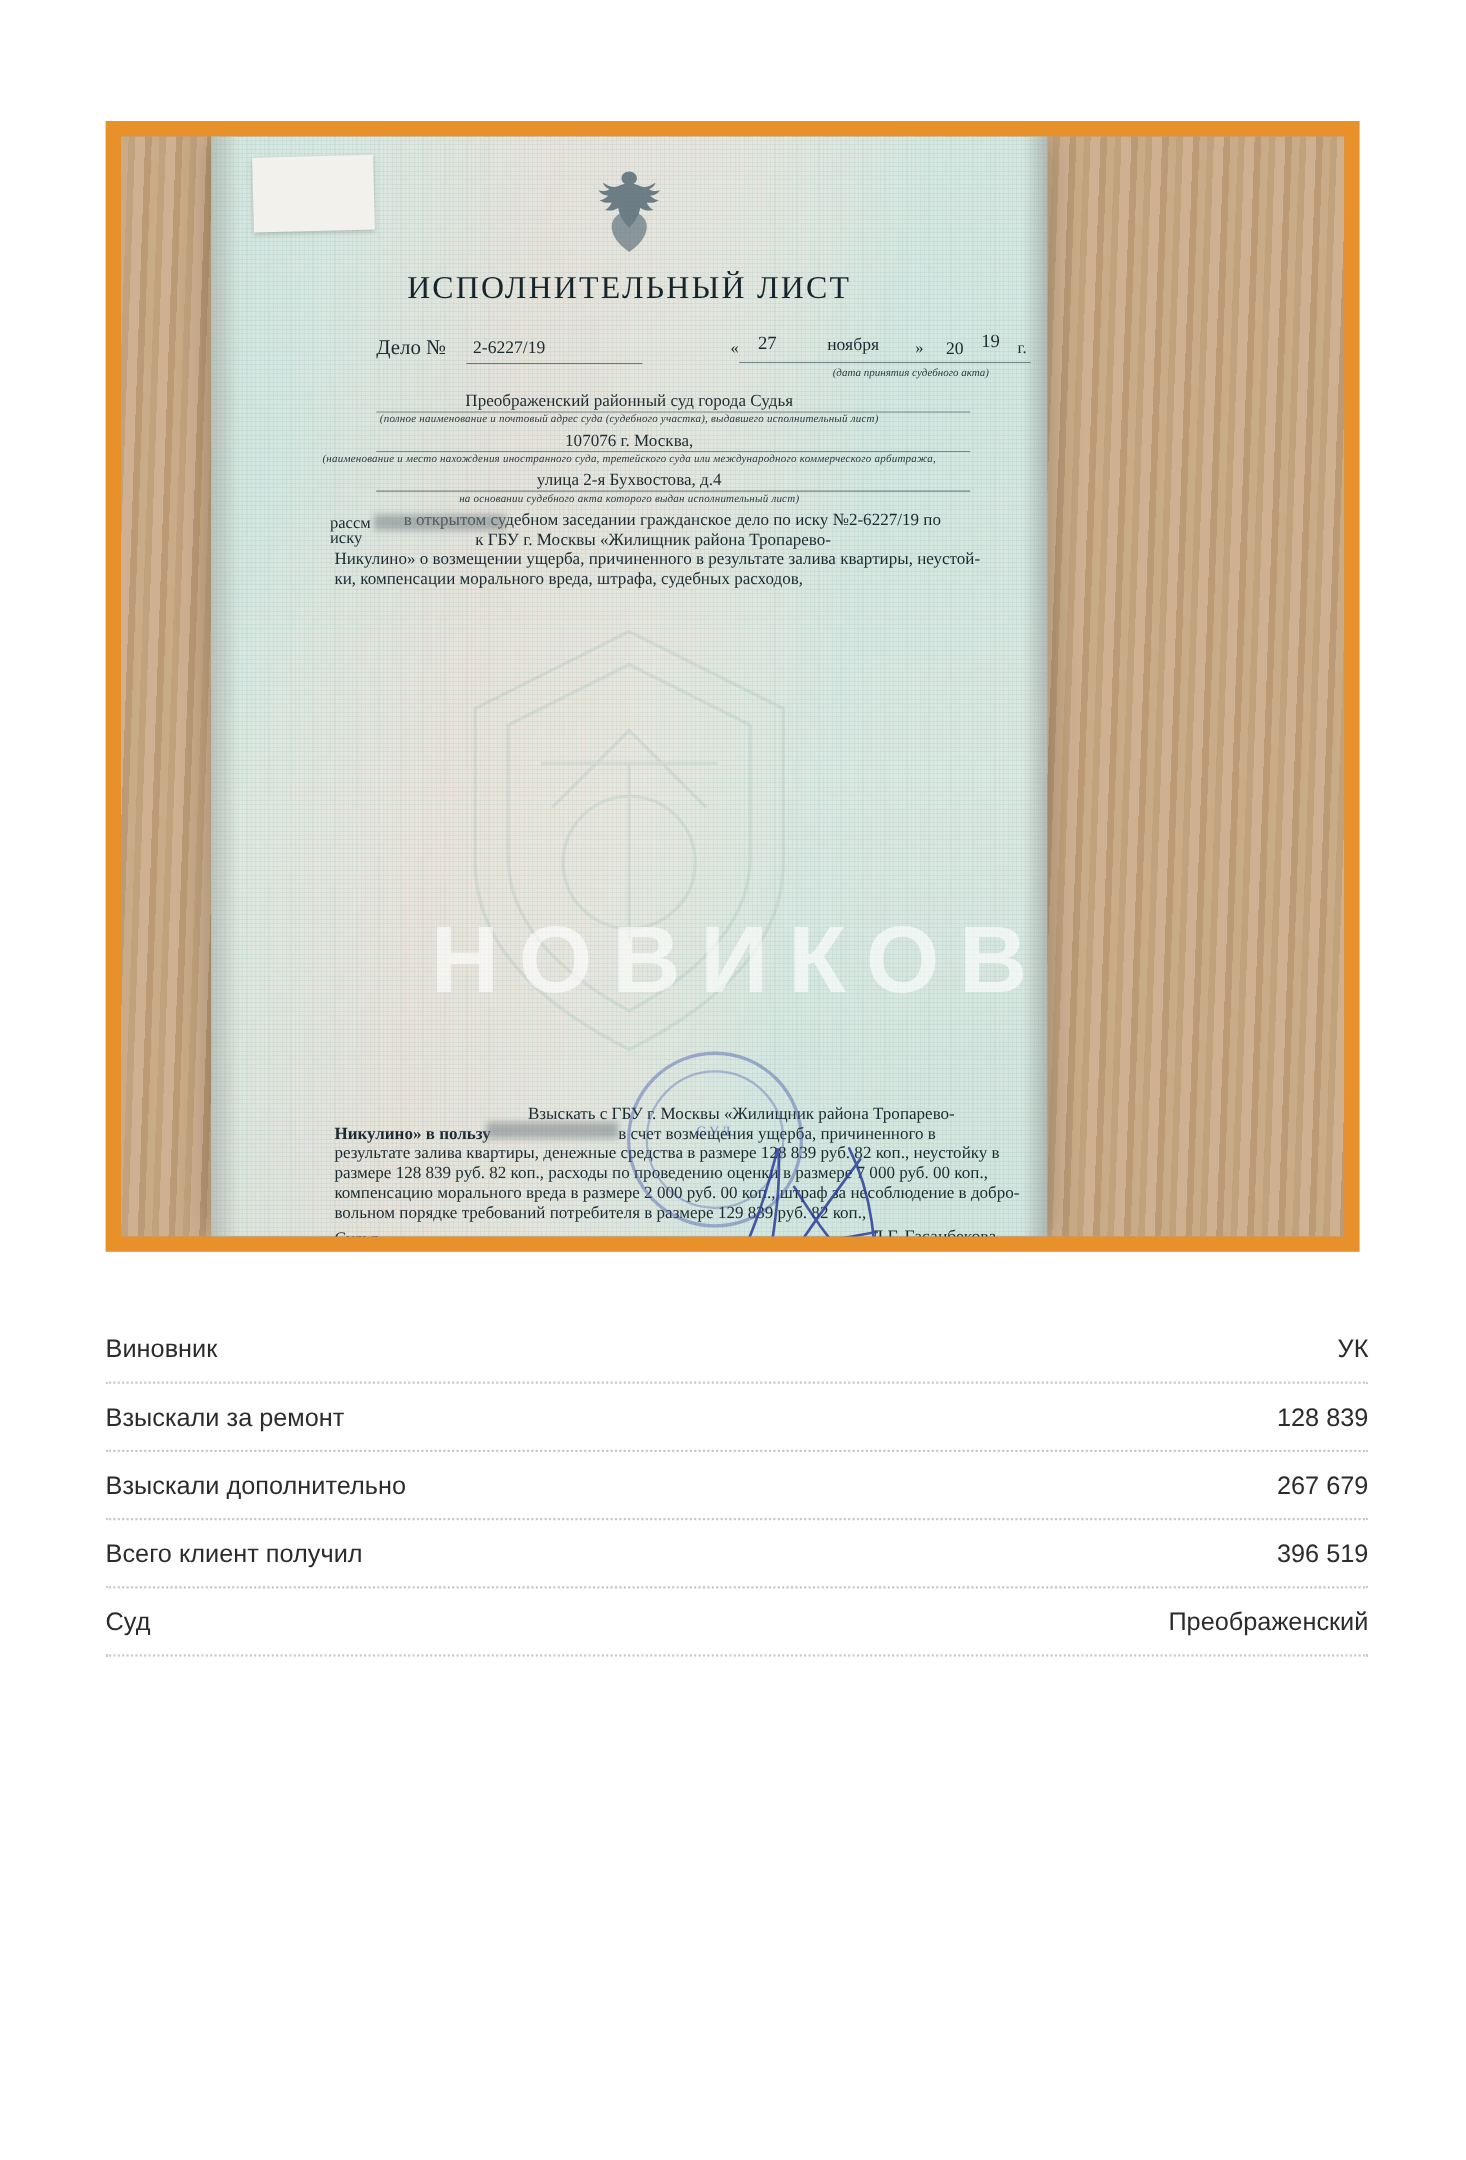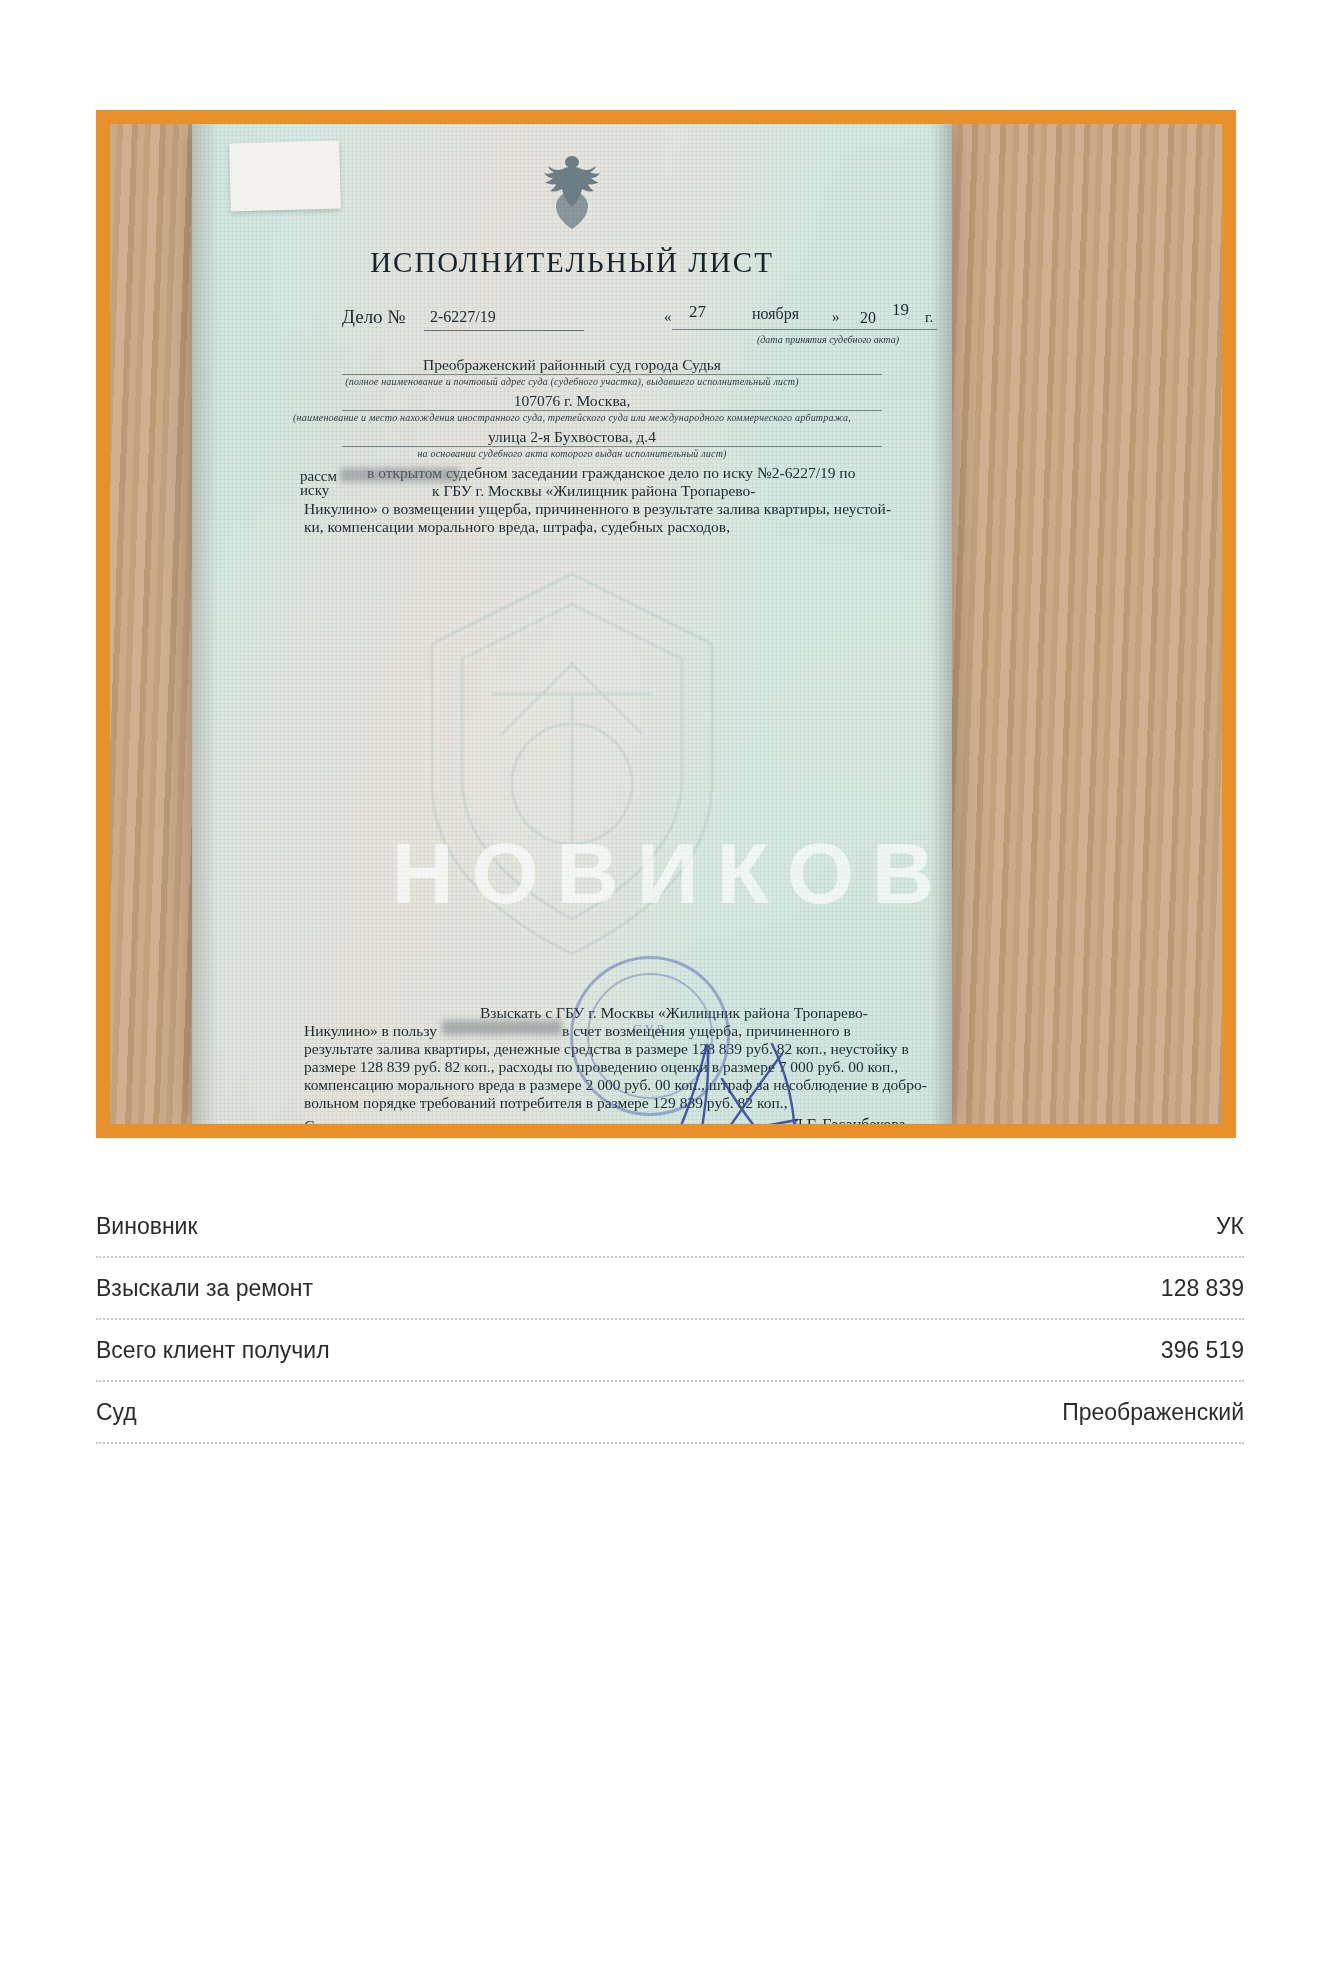--- a/index.html
+++ b/index.html
@@ -171,21 +171,21 @@
 
   .redact {
     position: absolute;
     background: rgba(120,130,135,0.55);
     filter: blur(3px);
     border-radius: 2px;
   }
 
   
   .l1 { left: 288px; top: 880px; font-size: 15.5px; }
-  .l2 { left: 112px; top: 898px; font-size: 15.5px; }
+  .l2 { left: 112px; top: 898px; font-size: 15.5px; font-weight: bold; }
   .l2b { left: 370px; top: 898px; font-size: 15.5px; }
   .l3 { left: 112px; top: 916px; font-size: 15.5px; }
   .l4 { left: 112px; top: 934px; font-size: 15.5px; }
   .l5 { left: 112px; top: 952px; font-size: 15.5px; }
   .l6 { left: 112px; top: 970px; font-size: 15.5px; }
   .judge { left: 112px; top: 994px; font-size: 16px; }
   .judge-name { left: 600px; top: 992px; font-size: 16px; }
 
   .stamp {
     position: absolute;
@@ -344,20 +344,24 @@
     <div class="fact-row">
       <span class="fact-label">Виновник</span>
       <span class="fact-value">УК</span>
     </div>
 
     <div class="fact-row">
       <span class="fact-label">Взыскали за ремонт</span>
       <span class="fact-value">128 839</span>
     </div>
 
+    <div class="fact-row">
+      <span class="fact-label">Взыскали дополнительно</span>
+      <span class="fact-value">267 679</span>
+    </div>
 
     <div class="fact-row">
       <span class="fact-label">Всего клиент получил</span>
       <span class="fact-value">396 519</span>
     </div>
 
     <div class="fact-row">
       <span class="fact-label">Суд</span>
       <span class="fact-value">Преображенский</span>
     </div>

